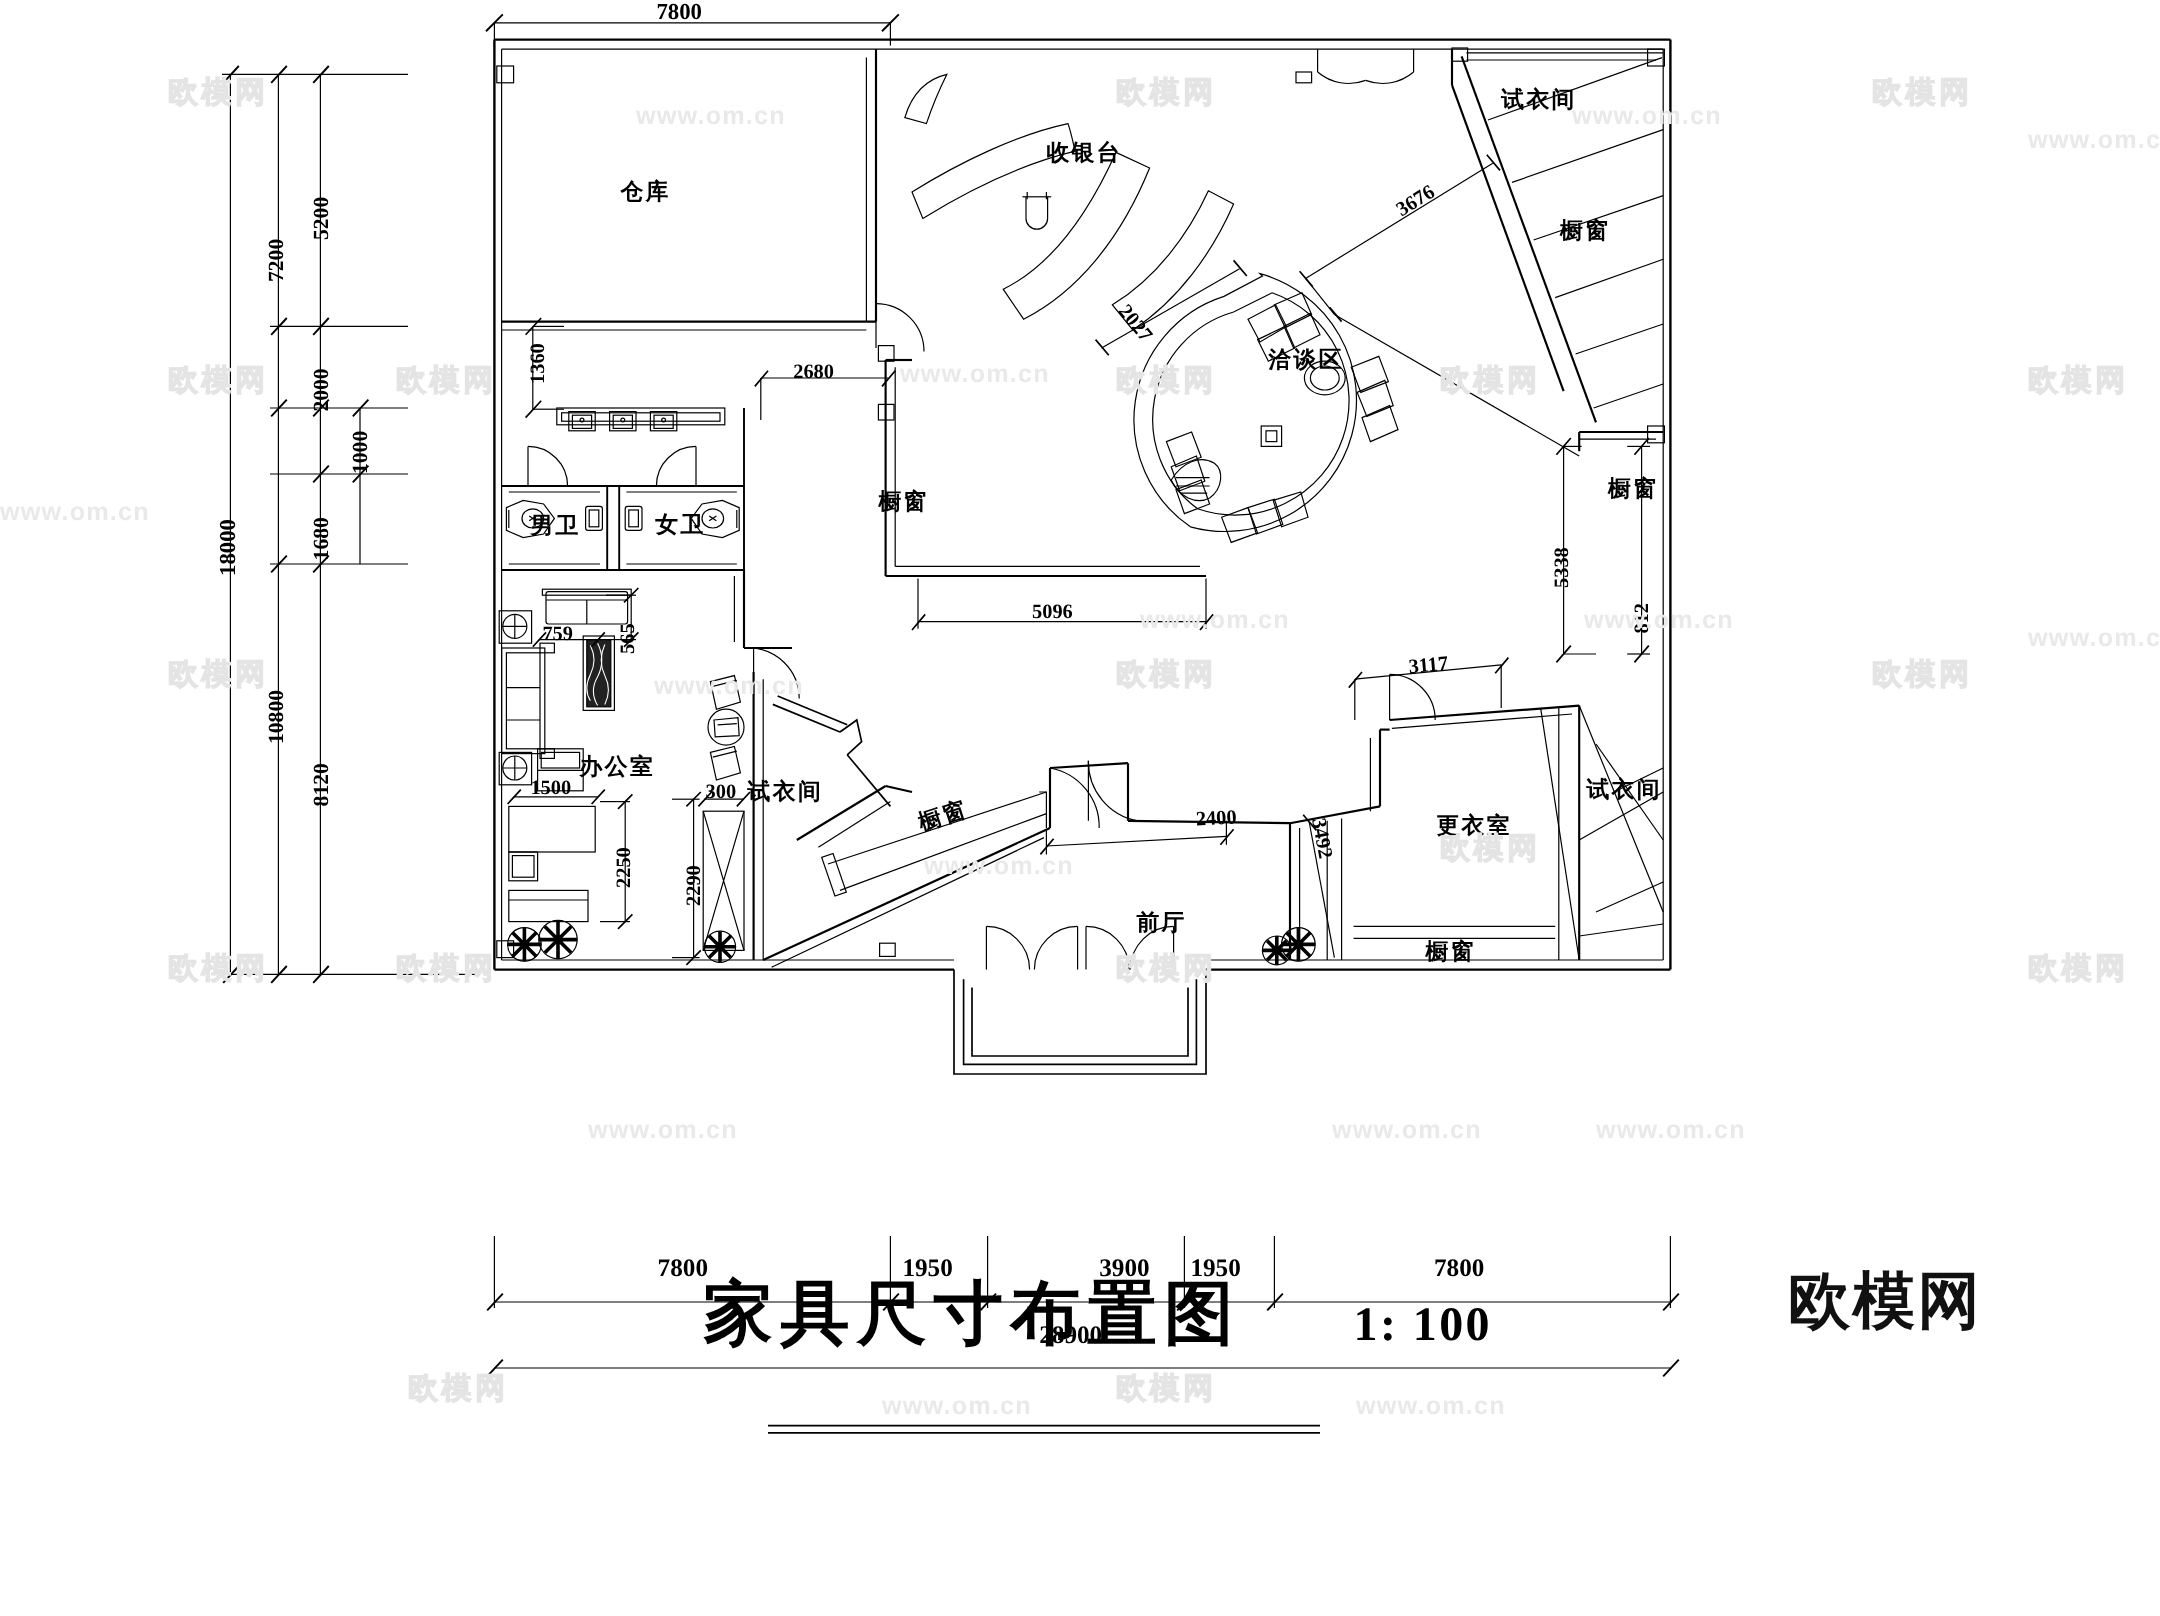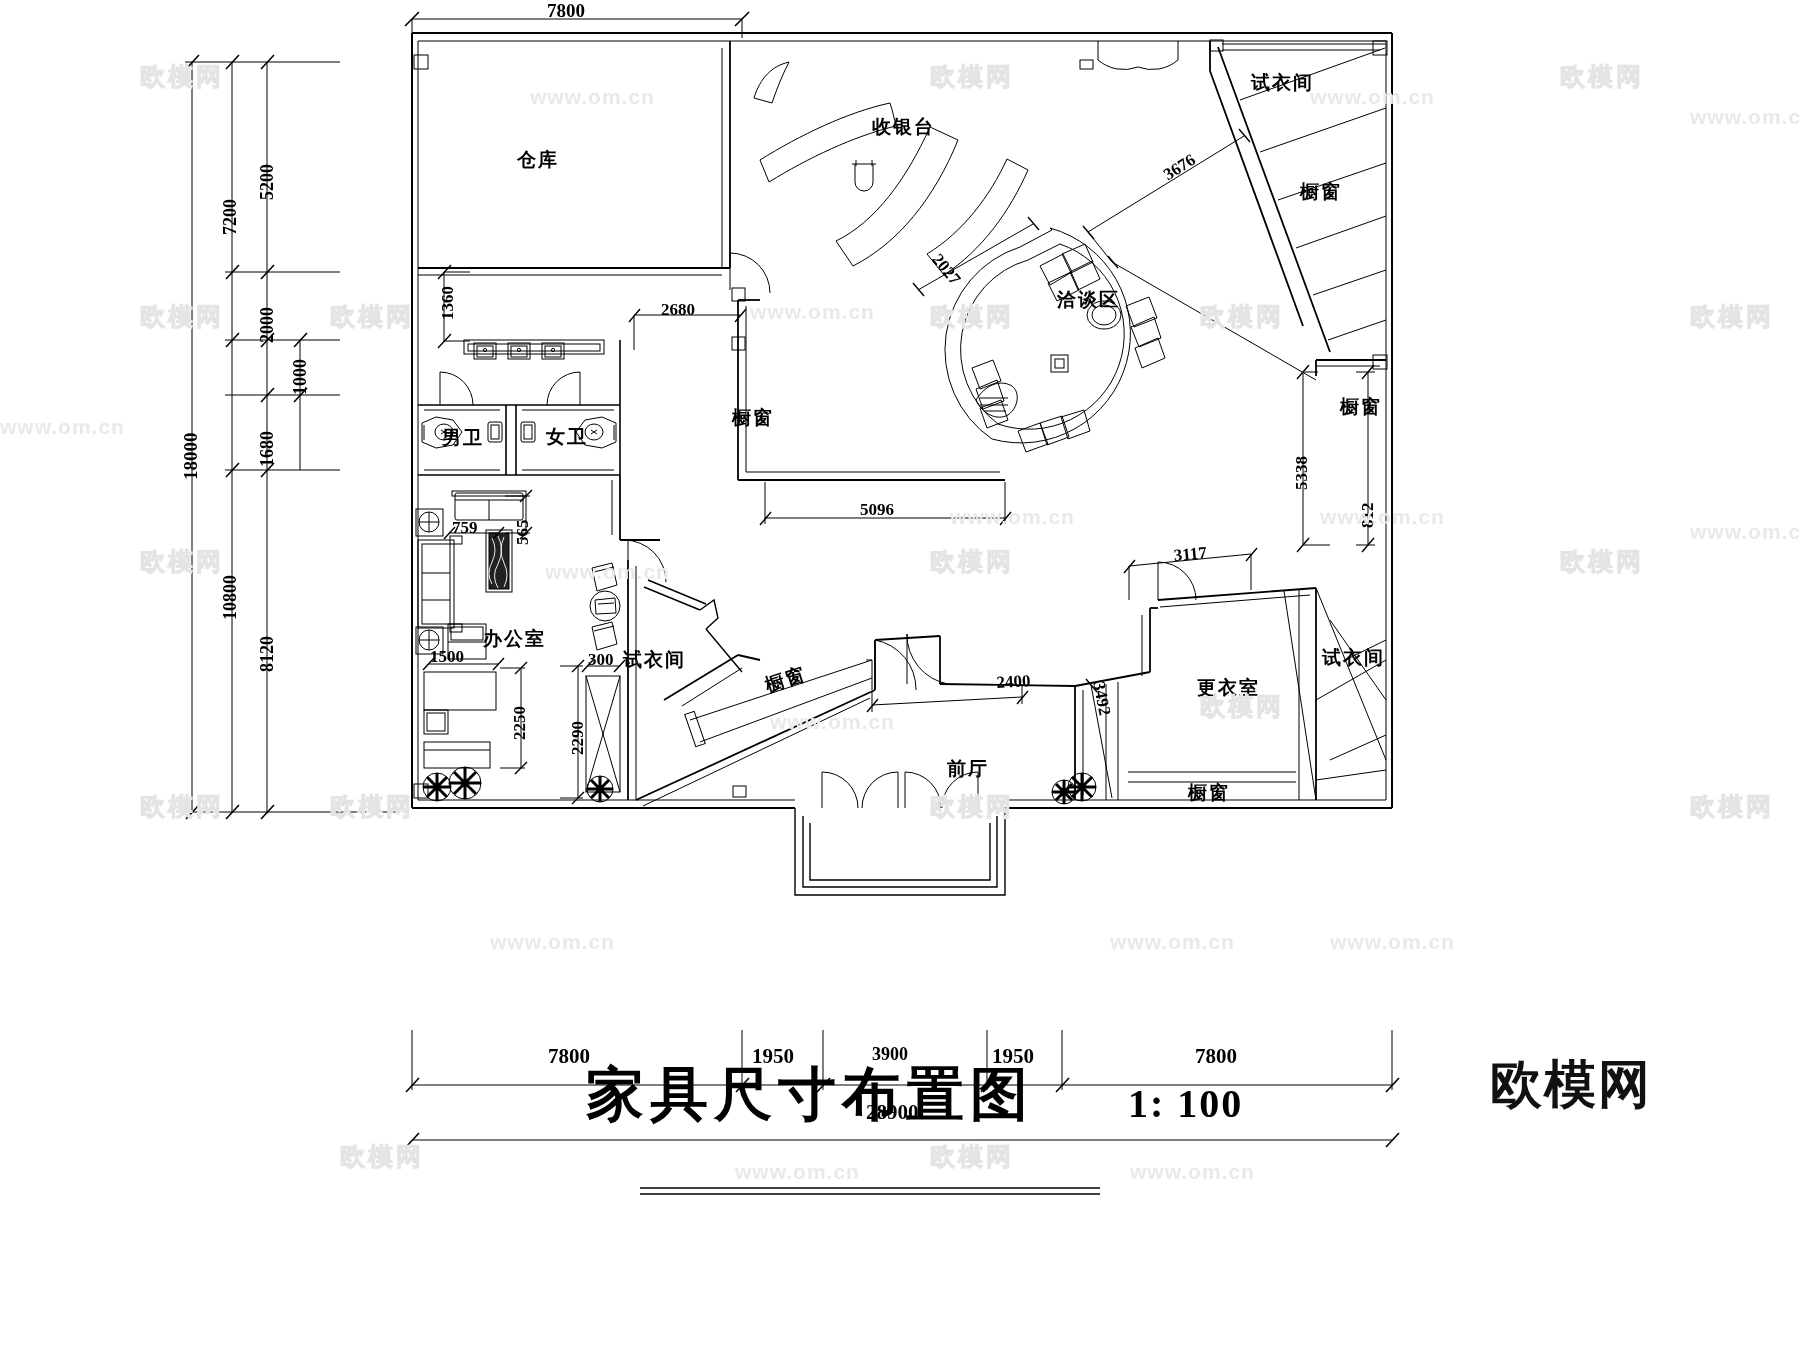--- a/index.html
+++ b/index.html
@@ -594,31 +594,31 @@
 
   <div class="dim" style="left:438px;top:320px;transform:rotate(-90deg);transform-origin:left top;">1360</div>
   <div class="dim" style="left:661px;top:300px;">2680</div>
   <div class="dim" style="left:943px;top:250px;transform:rotate(51deg);transform-origin:left top;">2027</div>
   <div class="dim" style="left:1160px;top:168px;transform:rotate(-32deg);transform-origin:left top;">3676</div>
   <div class="dim" style="left:1292px;top:490px;transform:rotate(-90deg);transform-origin:left top;">5338</div>
   <div class="dim" style="left:1358px;top:528px;transform:rotate(-90deg);transform-origin:left top;">812</div>
   <div class="dim" style="left:860px;top:500px;">5096</div>
   <div class="dim" style="left:452px;top:518px;text-align:right;">759</div>
   <div class="dim" style="left:513px;top:545px;transform:rotate(-90deg);transform-origin:left top;">565</div>
-  <div class="dim" style="left:430px;top:647px;">1500</div>
+  <div class="dim" style="left:442px;top:647px;">1500</div>
   <div class="dim" style="left:510px;top:740px;transform:rotate(-90deg);transform-origin:left top;">2250</div>
   <div class="dim" style="left:568px;top:755px;transform:rotate(-90deg);transform-origin:left top;">2290</div>
   <div class="dim" style="left:588px;top:650px;">300</div>
   <div class="dim" style="left:996px;top:673px;transform:rotate(-3deg);transform-origin:left top;">2400</div>
   <div class="dim" style="left:1108px;top:680px;transform:rotate(79deg);transform-origin:left top;">3492</div>
   <div class="dim" style="left:1173px;top:546px;transform:rotate(-5deg);transform-origin:left top;">3117</div>
 
   <div class="dim" style="left:548px;top:1044px;font-size:21px;">7800</div>
   <div class="dim" style="left:752px;top:1044px;font-size:21px;">1950</div>
-  <div class="dim" style="left:872px;top:1044px;font-size:18px;text-align:center;">3900</div>
+  <div class="dim" style="left:916px;top:1044px;font-size:21px;text-align:center;">3900</div>
   <div class="dim" style="left:992px;top:1044px;font-size:21px;">1950</div>
   <div class="dim" style="left:1195px;top:1044px;font-size:21px;">7800</div>
   <div class="dim" style="left:866px;top:1100px;font-size:21px;">28900</div>
 
   <div class="title-cn" style="left:588px;top:1058px;top:1055px;left:586px;top:1056px;">家具尺寸布置图</div>
   <div class="title-scale" style="left:1128px;top:1080px;">1: 100</div>
 
   <div class="wm wm-cn" style="left:140px;top:60px;">欧模网</div>
   <div class="wm wm-cn" style="left:140px;top:300px;">欧模网</div>
   <div class="wm wm-cn" style="left:140px;top:545px;">欧模网</div>

